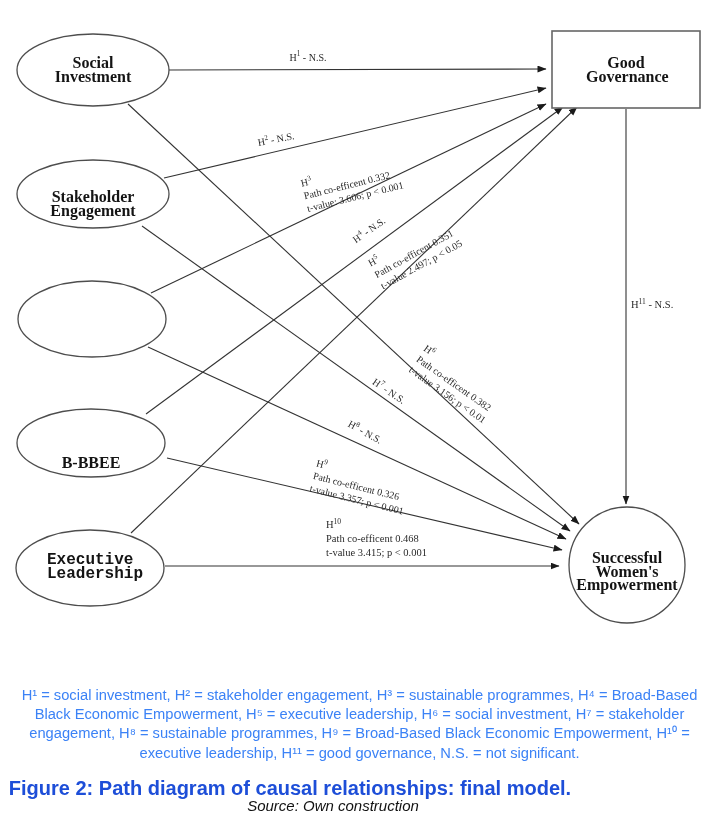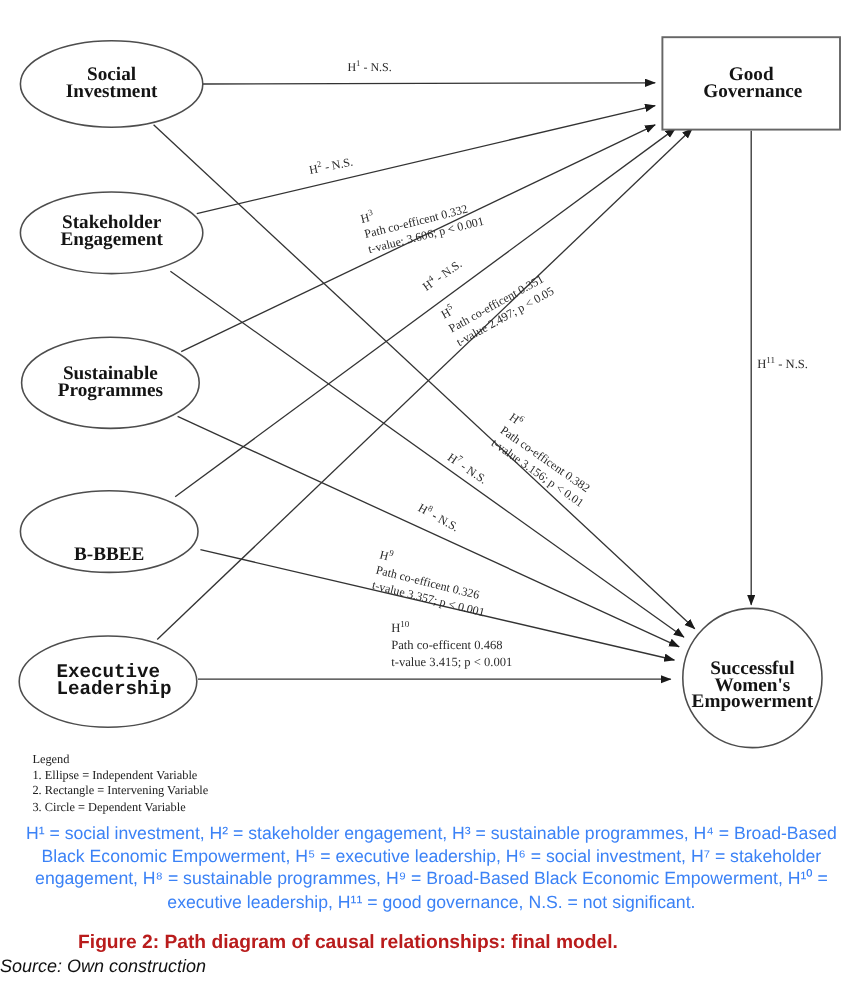--- a/index.html
+++ b/index.html
@@ -10,22 +10,22 @@
               line-height:13.5px;color:#141414;letter-spacing:0;}
   .plabel{position:absolute;font-size:10px;line-height:13px;color:#2a2a2a;white-space:nowrap;}
   .plabel .pl{text-align:left;}
   .plabel sup{font-size:0.72em;line-height:0;}
   .pl-more:empty{display:none;}
   .legend{position:absolute;left:27px;top:627px;font-size:10.3px;line-height:13.2px;color:#202020;}
   .caption{position:absolute;left:0;top:686px;width:719px;box-sizing:border-box;padding:0 10px;
            text-align:center;font-family:"Liberation Sans",sans-serif;font-size:14.7px;
            line-height:19.2px;color:#3b82f6;}
   .fig-title{position:absolute;left:0;top:777px;width:580px;text-align:center;
-             font-family:"Liberation Sans",sans-serif;font-size:16px;font-weight:bold;color:#b91c1c;}
-  .fig-source{position:absolute;left:0;top:797px;width:666px;
+             font-family:"Liberation Sans",sans-serif;font-size:20px;font-weight:bold;color:#1d4ed8;}
+  .fig-source{position:absolute;left:0;top:797px;width:666px;text-align:center;
               font-family:"Liberation Sans",sans-serif;font-size:15px;font-style:italic;color:#111;}
 </style>
 </head>
 <body>
 
 <div class="page">
 
   <svg class="diagram" width="719" height="640" viewBox="0 0 719 640">
     <defs>
       <marker id="arw" markerUnits="userSpaceOnUse" markerWidth="10" markerHeight="8" refX="8.5" refY="3.5" orient="auto">
@@ -48,22 +48,21 @@
     <ellipse cx="93" cy="70" rx="76" ry="36" fill="#fff" stroke="#4d4d4d" stroke-width="1.3"></ellipse>
     <ellipse cx="93" cy="194" rx="76" ry="34" fill="#fff" stroke="#4d4d4d" stroke-width="1.3"></ellipse>
     <ellipse cx="92" cy="319" rx="74" ry="38" fill="#fff" stroke="#4d4d4d" stroke-width="1.3"></ellipse>
     <ellipse cx="91" cy="443" rx="74" ry="34" fill="#fff" stroke="#4d4d4d" stroke-width="1.3"></ellipse>
     <ellipse cx="90" cy="568" rx="74" ry="38" fill="#fff" stroke="#4d4d4d" stroke-width="1.3"></ellipse>
     <rect x="552" y="31" width="148" height="77" fill="#fff" stroke="#666" stroke-width="1.6"></rect>
     <circle cx="627" cy="565" r="58" fill="#fff" stroke="#4d4d4d" stroke-width="1.3"></circle>
   </svg>
 
   <div class="node-label" style="left:53px;top:56px;width:80px;">Social Investment</div>
-  <div class="node-label" style="left:48px;top:179px;width:90px;">Stakeholder Engagement</div>
-  <div class="node-label" style="left:44px;top:305px;width:96px;">Sustainable Programmes</div>
+  <div class="node-label" style="left:48px;top:190px;width:90px;">Stakeholder Engagement</div>
   <div class="node-label" style="left:46px;top:436px;width:90px;margin-top:20px;">B-BBEE</div>
   <div class="node-label" style="left:47px;top:554px;width:86px;font-family:Liberation Mono, monospace;">Executive Leadership</div>
   <div class="node-label" style="left:586px;top:56px;width:80px;">Good Governance</div>
   <div class="node-label" style="left:565px;top:551px;width:124px;">Successful Women's Empowerment</div>
 
   <div class="plabel" style="left:284px;top:57px;transform:translate(-50%,-50%);margin-left:24px;">
     <div class="pl"><span>H</span><sup>1</sup><span> - N.S.</span></div>
   </div>
   <div class="plabel" style="left:276px;top:139px;transform:translate(-50%,-50%) rotate(-11deg);">
     <div class="pl"><span>H</span><sup>2</sup><span> - N.S.</span></div>
@@ -99,24 +98,18 @@
   </div>
   <div class="plabel" style="left:326px;top:518px;font-size:10.5px;line-height:13.8px;">
     <div class="pl"><span>H</span><sup>10</sup><span></span></div>
     <div class="pl pl-more">Path co-efficent 0.468</div>
     <div class="pl pl-more">t-value 3.415; p &lt; 0.001</div>
   </div>
   <div class="plabel" style="left:631px;top:298px;font-size:10.5px;">
     <div class="pl"><span>H</span><sup>11</sup><span> - N.S.</span></div>
   </div>
 
-  <div class="legend">
-    <div>Legend</div>
-    <div>1. Ellipse = Independent Variable</div>
-    <div>2. Rectangle = Intervening Variable</div>
-    <div>3. Circle = Dependent Variable</div>
-  </div>
 
   <div class="caption">H¹ = social investment, H² = stakeholder engagement, H³ = sustainable programmes, H⁴ = Broad-Based Black Economic Empowerment, H⁵ = executive leadership, H⁶ = social investment, H⁷ = stakeholder engagement, H⁸ = sustainable programmes, H⁹ = Broad-Based Black Economic Empowerment, H¹⁰ = executive leadership, H¹¹ = good governance, N.S. = not significant.</div>
   <div class="fig-title">Figure 2: Path diagram of causal relationships: final model.</div>
   <div class="fig-source">Source: Own construction</div>
 
 </div>
 
 </body></html>

